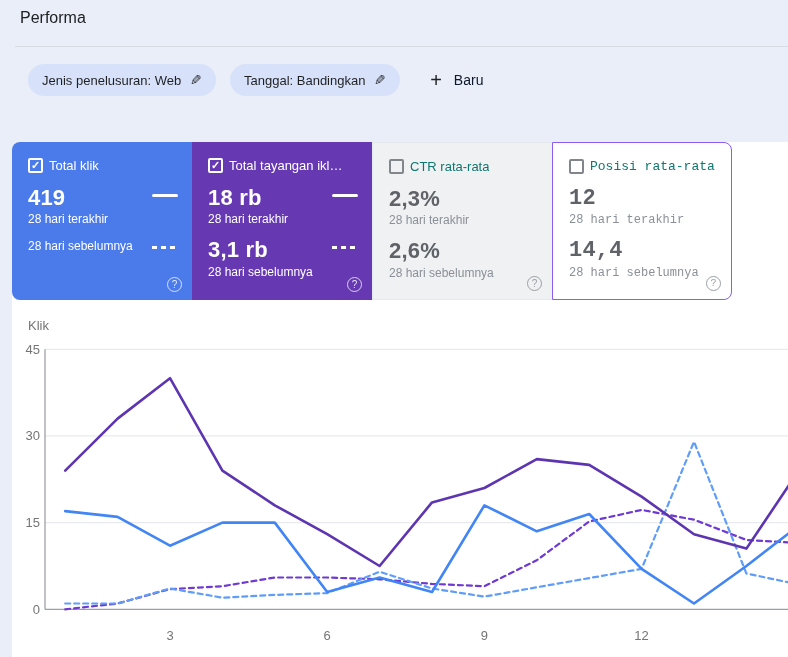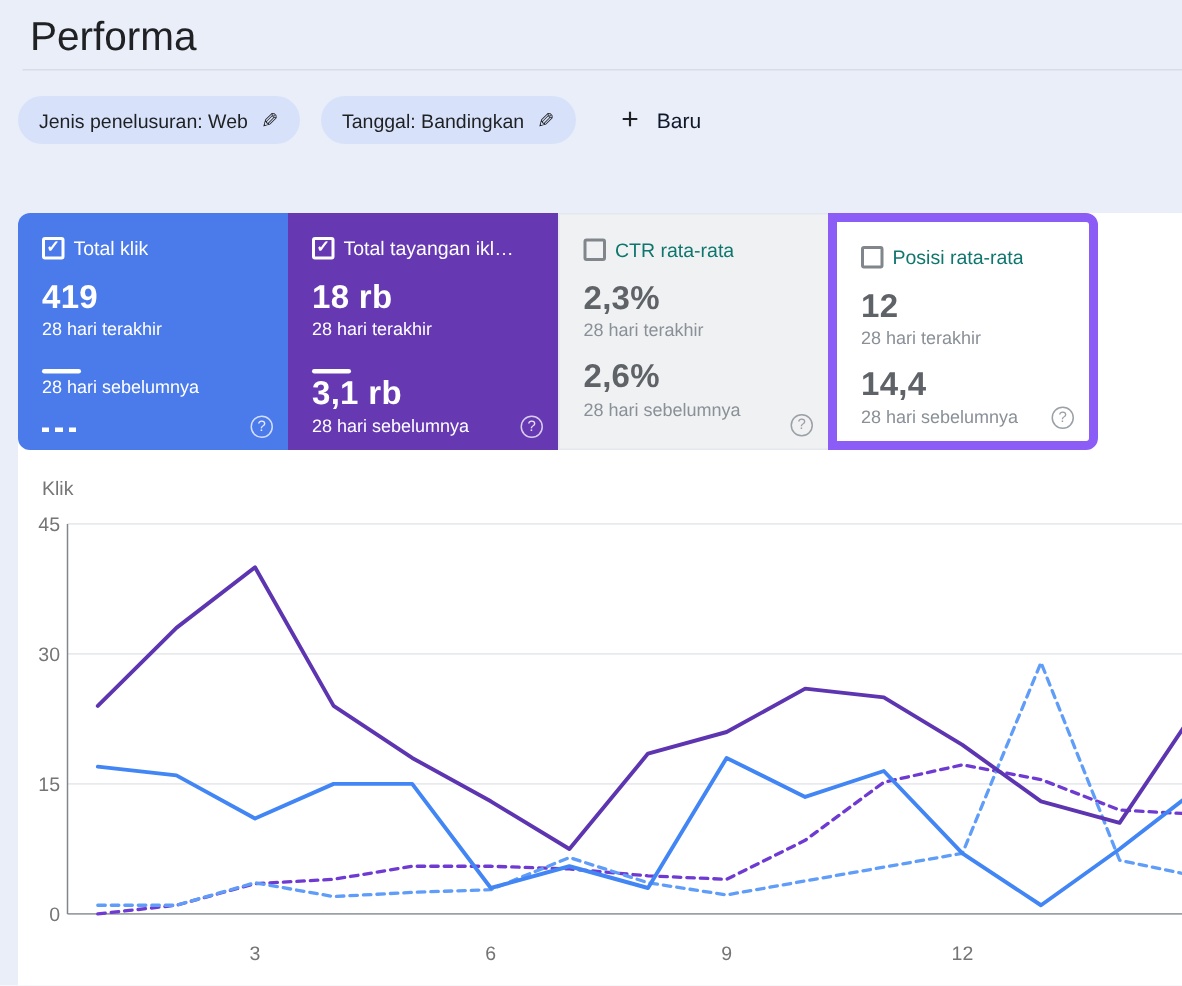--- a/index.html
+++ b/index.html
@@ -7,28 +7,28 @@
   body {
     font-family:"Liberation Sans", sans-serif;
     background:#e9eef8;
     position:relative;
     overflow:hidden;
     color:#202124;
   }
   
   .page-title {
     position:absolute; left:20px; top:9px;
-    font-size:27px; font-weight:400; color:#202124;
+    font-size:16px; font-weight:400; color:#202124;
   }
   .title-divider {
     position:absolute; left:15px; right:0; top:46px;
     height:1px; background:#d8dce5;
   }
   .filter-row {
-    position:absolute; left:12px; top:64px; height:32px;
+    position:absolute; left:28px; top:64px; height:32px;
     display:flex; align-items:center;
   }
   .chip {
     height:32px; background:#d7e2fa; border-radius:16px;
     display:flex; align-items:center; padding:0 14px;
     font-size:13px; color:#1f2023; cursor:pointer; white-space:nowrap;
   }
   .chip + .chip { margin-left:14px; }
   .pencil { font-size:14px; margin-left:9px; color:#1f2023; transform:scaleX(-1) rotate(0deg); display:inline-block; }
   .new-btn {
@@ -45,32 +45,32 @@
 
   
   .cards { position:absolute; left:12px; top:142px; display:flex; }
   .card {
     width:180px; height:158px; position:relative;
     padding:16px 14px 10px 16px; cursor:pointer;
   }
   .card.c-blue   { background:#4b7bea; color:#ffffff; border-radius:8px 0 0 8px; }
   .card.c-purple { background:#6639b3; color:#ffffff; }
   .card.c-gray   { background:#f0f1f2; color:#5f6368; border:1px solid #e4e7ec; border-right:none; }
-  .card.c-white  { background:#ffffff;  color:#5f6368; border:6px solid #8b5cf6; border-radius:0 8px 8px 0; }
+  .card.c-white  { background:#ffffff;  color:#5f6368; border:1px solid #8b5cf6; border-radius:0 8px 8px 0;font-family:Liberation Mono, monospace; }
   .card-head { display:flex; align-items:center; margin-bottom:12px; }
   .checkbox {
     width:15px; height:15px; border-radius:2px; flex:0 0 auto;
     display:flex; align-items:center; justify-content:center;
     font-size:11px; font-weight:bold; line-height:1;
   }
   .c-blue .checkbox, .c-purple .checkbox { border:2px solid #ffffff; color:#ffffff; }
   .c-gray .checkbox, .c-white .checkbox { border:2px solid #80868b; color:transparent; }
   .card-label { font-size:13px; font-weight:500; margin-left:6px; white-space:nowrap; overflow:hidden; }
   .c-gray .card-label, .c-white .card-label { color:#0f766e; font-weight:400; }
-  .metric-row { display:flex; justify-content:space-between; align-items:flex-start;flex-direction:column; }
+  .metric-row { display:flex; justify-content:space-between; align-items:flex-start; }
   .metric-value { font-size:22px; font-weight:700; line-height:1.15; letter-spacing:.2px; }
   .metric-caption { font-size:12px; margin-top:2px; margin-bottom:11px; }
   .c-blue .metric-caption, .c-purple .metric-caption { color:#ffffff; }
   .c-gray .metric-caption, .c-white .metric-caption { color:#8a9097; }
   .line-indicator { margin-top:9px; width:26px; height:3px; flex:0 0 auto; }
   .line-indicator.solid { background:#ffffff; border-radius:2px; }
   .line-indicator.dashed { background:repeating-linear-gradient(90deg,#ffffff 0 5px,transparent 5px 9px); }
   .help {
     position:absolute; right:10px; bottom:8px;
     width:15px; height:15px; border-radius:50%;

